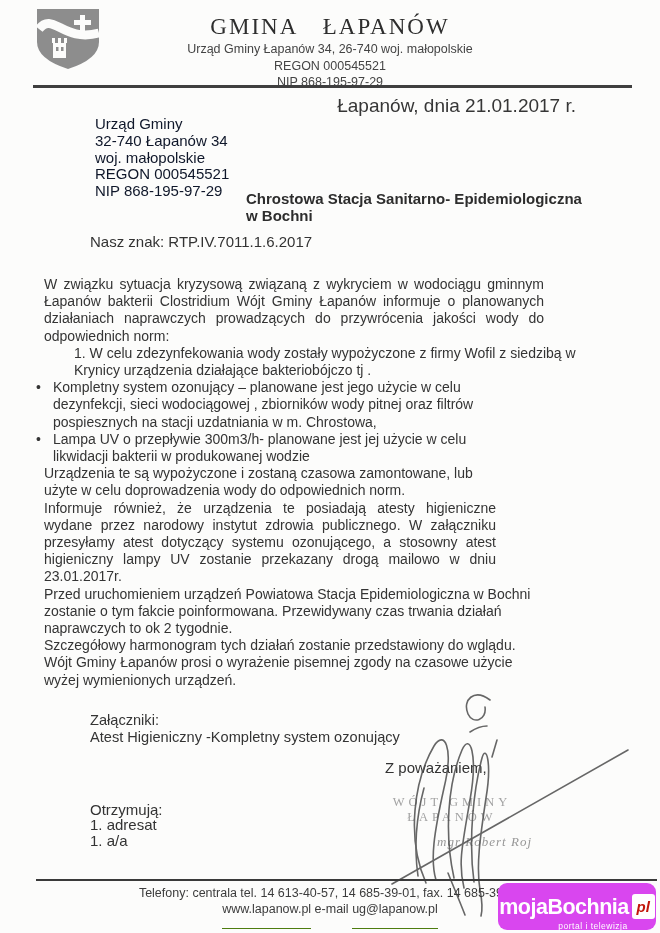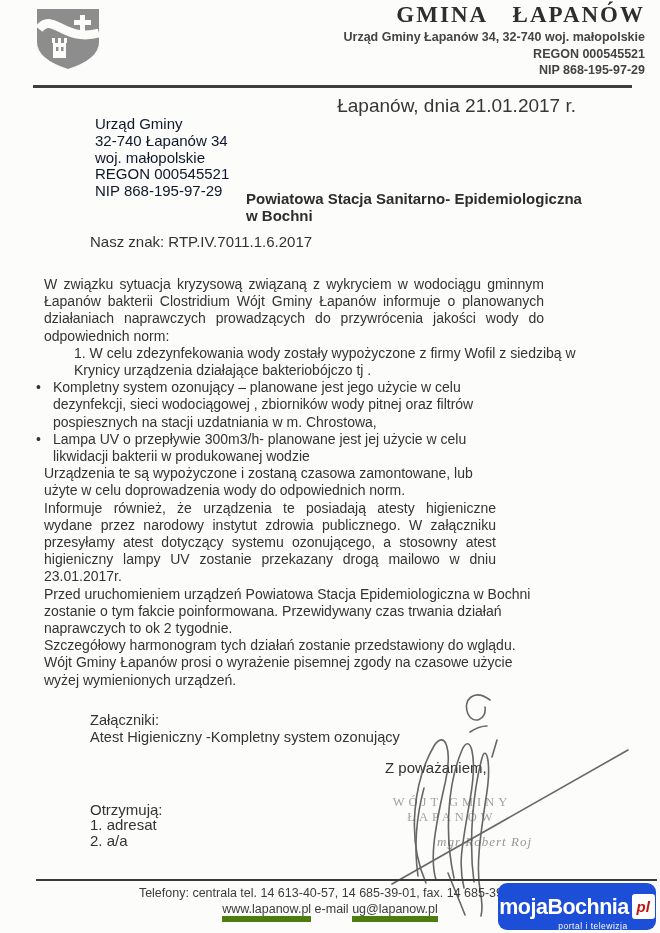--- a/index.html
+++ b/index.html
@@ -3,21 +3,21 @@
 <meta charset="utf-8">
 <style>
   html,body{margin:0;padding:0;background:#e8e8e8;}
   .page{
     position:relative;width:660px;height:933px;margin:0 auto;
     background:#fcfcfb;color:#3a3a3a;overflow:hidden;
     font-family:"Liberation Sans", sans-serif;
   }
   
   .coat{position:absolute;left:33px;top:7px;}
-  .h-center{position:absolute;left:15px;top:2px;width:630px;text-align:right;font-weight:bold;}
+  .h-center{position:absolute;left:15px;top:14px;width:630px;text-align:center;}
   .h-title{
     font-family:"Liberation Serif", serif;font-size:23px;letter-spacing:2px;
     word-spacing:18px;color:#2e2e2e;white-space:nowrap;
   }
   .h-sub{font-size:12.5px;line-height:14.5px;color:#444;margin-top:2px;}
   .h-sub:first-of-type{margin-top:4px;}
   .rule-top{position:absolute;left:33px;top:85px;width:599px;height:3px;background:#3f3f3f;}
   
   .date-line{position:absolute;top:95px;right:84px;font-size:19px;color:#363636;}
   .sender{position:absolute;left:95px;top:116px;font-size:15px;line-height:16.8px;color:#0f172a;}
@@ -43,21 +43,21 @@
   .stamp{position:absolute;left:372px;top:795px;width:160px;text-align:center;
          font-family:"Liberation Serif", serif;color:#a3a3a3;}
   .stamp-l1,.stamp-l2{font-size:12.5px;letter-spacing:4px;line-height:15px;}
   .stamp-sig{font-size:13px;font-style:italic;margin-top:9px;color:#979797;letter-spacing:1px;text-align:right;}
   .signature-svg{position:absolute;left:370px;top:688px;pointer-events:none;}
   .distribution{position:absolute;left:90px;top:802px;font-size:15px;line-height:15.4px;color:#333;}
   
   .rule-footer{position:absolute;left:36px;top:879px;width:621px;height:2px;background:#3a3a3a;}
   .footer-text{position:absolute;left:0;top:885px;width:660px;text-align:center;
                font-size:12.5px;line-height:16px;color:#3c3c3c;}
-  .footer-text .lnk{border-bottom:6px solid #4d7c0f;padding-bottom:0px;}
+  .footer-text .lnk{border-bottom:1px solid #4d7c0f;padding-bottom:12px;}
   .brand{position:absolute;left:498px;top:883px;width:158px;height:47px;border-radius:9px;
          display:flex;align-items:center;justify-content:center;}
   .brand-inner{position:relative;display:flex;align-items:center;}
   .brand-word{color:#fff;font-weight:bold;font-size:21.5px;letter-spacing:-0.5px;line-height:20px;}
   .brand-tld{width:23px;height:25px;background:#fff;border-radius:3px;margin-left:3px;
              display:flex;align-items:center;justify-content:center;
              font-weight:bold;font-size:15px;font-style:italic;}
   .brand-tag{position:absolute;right:27px;bottom:-12px;color:#fff;font-size:8.5px;letter-spacing:0.5px;}
 </style>
 </head>
@@ -77,39 +77,39 @@
         <rect x="25" y="31" width="3" height="5"></rect>
         <rect x="31" y="31" width="3" height="5"></rect>
       </g>
       <g fill="#8d8d8d">
         <rect x="23" y="40" width="2.5" height="4"></rect>
         <rect x="28" y="40" width="2.5" height="4"></rect>
       </g>
     </svg>
     <div class="h-center">
       <div class="h-title">GMINA ŁAPANÓW</div>
-      <div class="h-sub">Urząd Gminy Łapanów 34, 32-740 woj. małopolskie</div>
+      <div class="h-sub">Urząd Gminy Łapanów 34, 26-740 woj. małopolskie</div>
       <div class="h-sub">REGON 000545521</div>
       <div class="h-sub">NIP 868-195-97-29</div>
     </div>
     <div class="rule-top"></div>
   </div>
 
   <div class="date-line">Łapanów, dnia 21.01.2017 r.</div>
 
   <div class="sender">
     <div>Urząd Gminy</div>
     <div>32-740 Łapanów 34</div>
     <div>woj. małopolskie</div>
     <div>REGON 000545521</div>
     <div>NIP 868-195-97-29</div>
   </div>
 
   <div class="recipient">
-    <div>Powiatowa Stacja Sanitarno- Epidemiologiczna</div>
+    <div>Chrostowa Stacja Sanitarno- Epidemiologiczna</div>
     <div>w Bochni</div>
   </div>
 
   <div class="ref-line">Nasz znak: RTP.IV.7011.1.6.2017</div>
 
   <div class="body">
     <p class="p-intro">W związku sytuacja kryzysową  związaną z wykryciem w wodociągu gminnym Łapanów bakterii Clostridium Wójt Gminy Łapanów informuje o planowanych działaniach naprawczych prowadzących do przywrócenia jakości wody do odpowiednich norm:</p>
     <p class="p-item1">1.  W celu zdezynfekowania wody zostały wypożyczone z firmy Wofil z siedzibą w Krynicy urządzenia działające bakteriobójczo tj .</p>
     <p class="bullet b1"><span class="dot">•</span><span>Kompletny system ozonujący – planowane jest jego użycie w celu dezynfekcji, sieci wodociągowej , zbiorników wody pitnej oraz  filtrów pospiesznych na stacji uzdatniania w m. Chrostowa,</span></p>
     <p class="bullet b2"><span class="dot">•</span><span>Lampa UV o przepływie 300m3/h- planowane jest jej użycie w celu likwidacji bakterii w produkowanej wodzie</span></p>
@@ -142,34 +142,34 @@
     <path d="M104 194 C98 150, 104 100, 112 70 C116 56, 122 74, 116 110 C110 150, 106 178, 110 202"></path>
     <path d="M110 202 C112 212, 113 220, 111 228"></path>
     <path d="M78 185 C84 200, 90 214, 95 227"></path>
     <path d="M48 188 C44 160, 46 130, 54 100"></path>
     <path d="M22 196 L258 62"></path>
   </svg>
 
   <div class="distribution">
     <div>Otrzymują:</div>
     <div>1.  adresat</div>
-    <div>2.  a/a</div>
+    <div>1.  a/a</div>
   </div>
 
   <div class="rule-footer"></div>
   <div class="footer-text">
     <div>Telefony: centrala tel. 14 613-40-57, 14 685-39-01, fax. 14 685-39-00</div>
     <div>
       <span class="lnk">www.lapanow.pl</span>
       <span>e-mail</span>
       <span class="lnk">ug@lapanow.pl</span>
     </div>
   </div>
 
-  <div class="brand" id="brandBox" style="background: #1d4ed8;">
+  <div class="brand" id="brandBox" style="background: #d946ef;">
     <div class="brand-inner">
       <span class="brand-word">mojaBochnia</span>
       <span class="brand-tld" id="brandTld" style="color: rgb(194, 23, 12);">pl</span>
       <span class="brand-tag">portal i telewizja</span>
     </div>
   </div>
 
 </div>
 
 </body></html>

